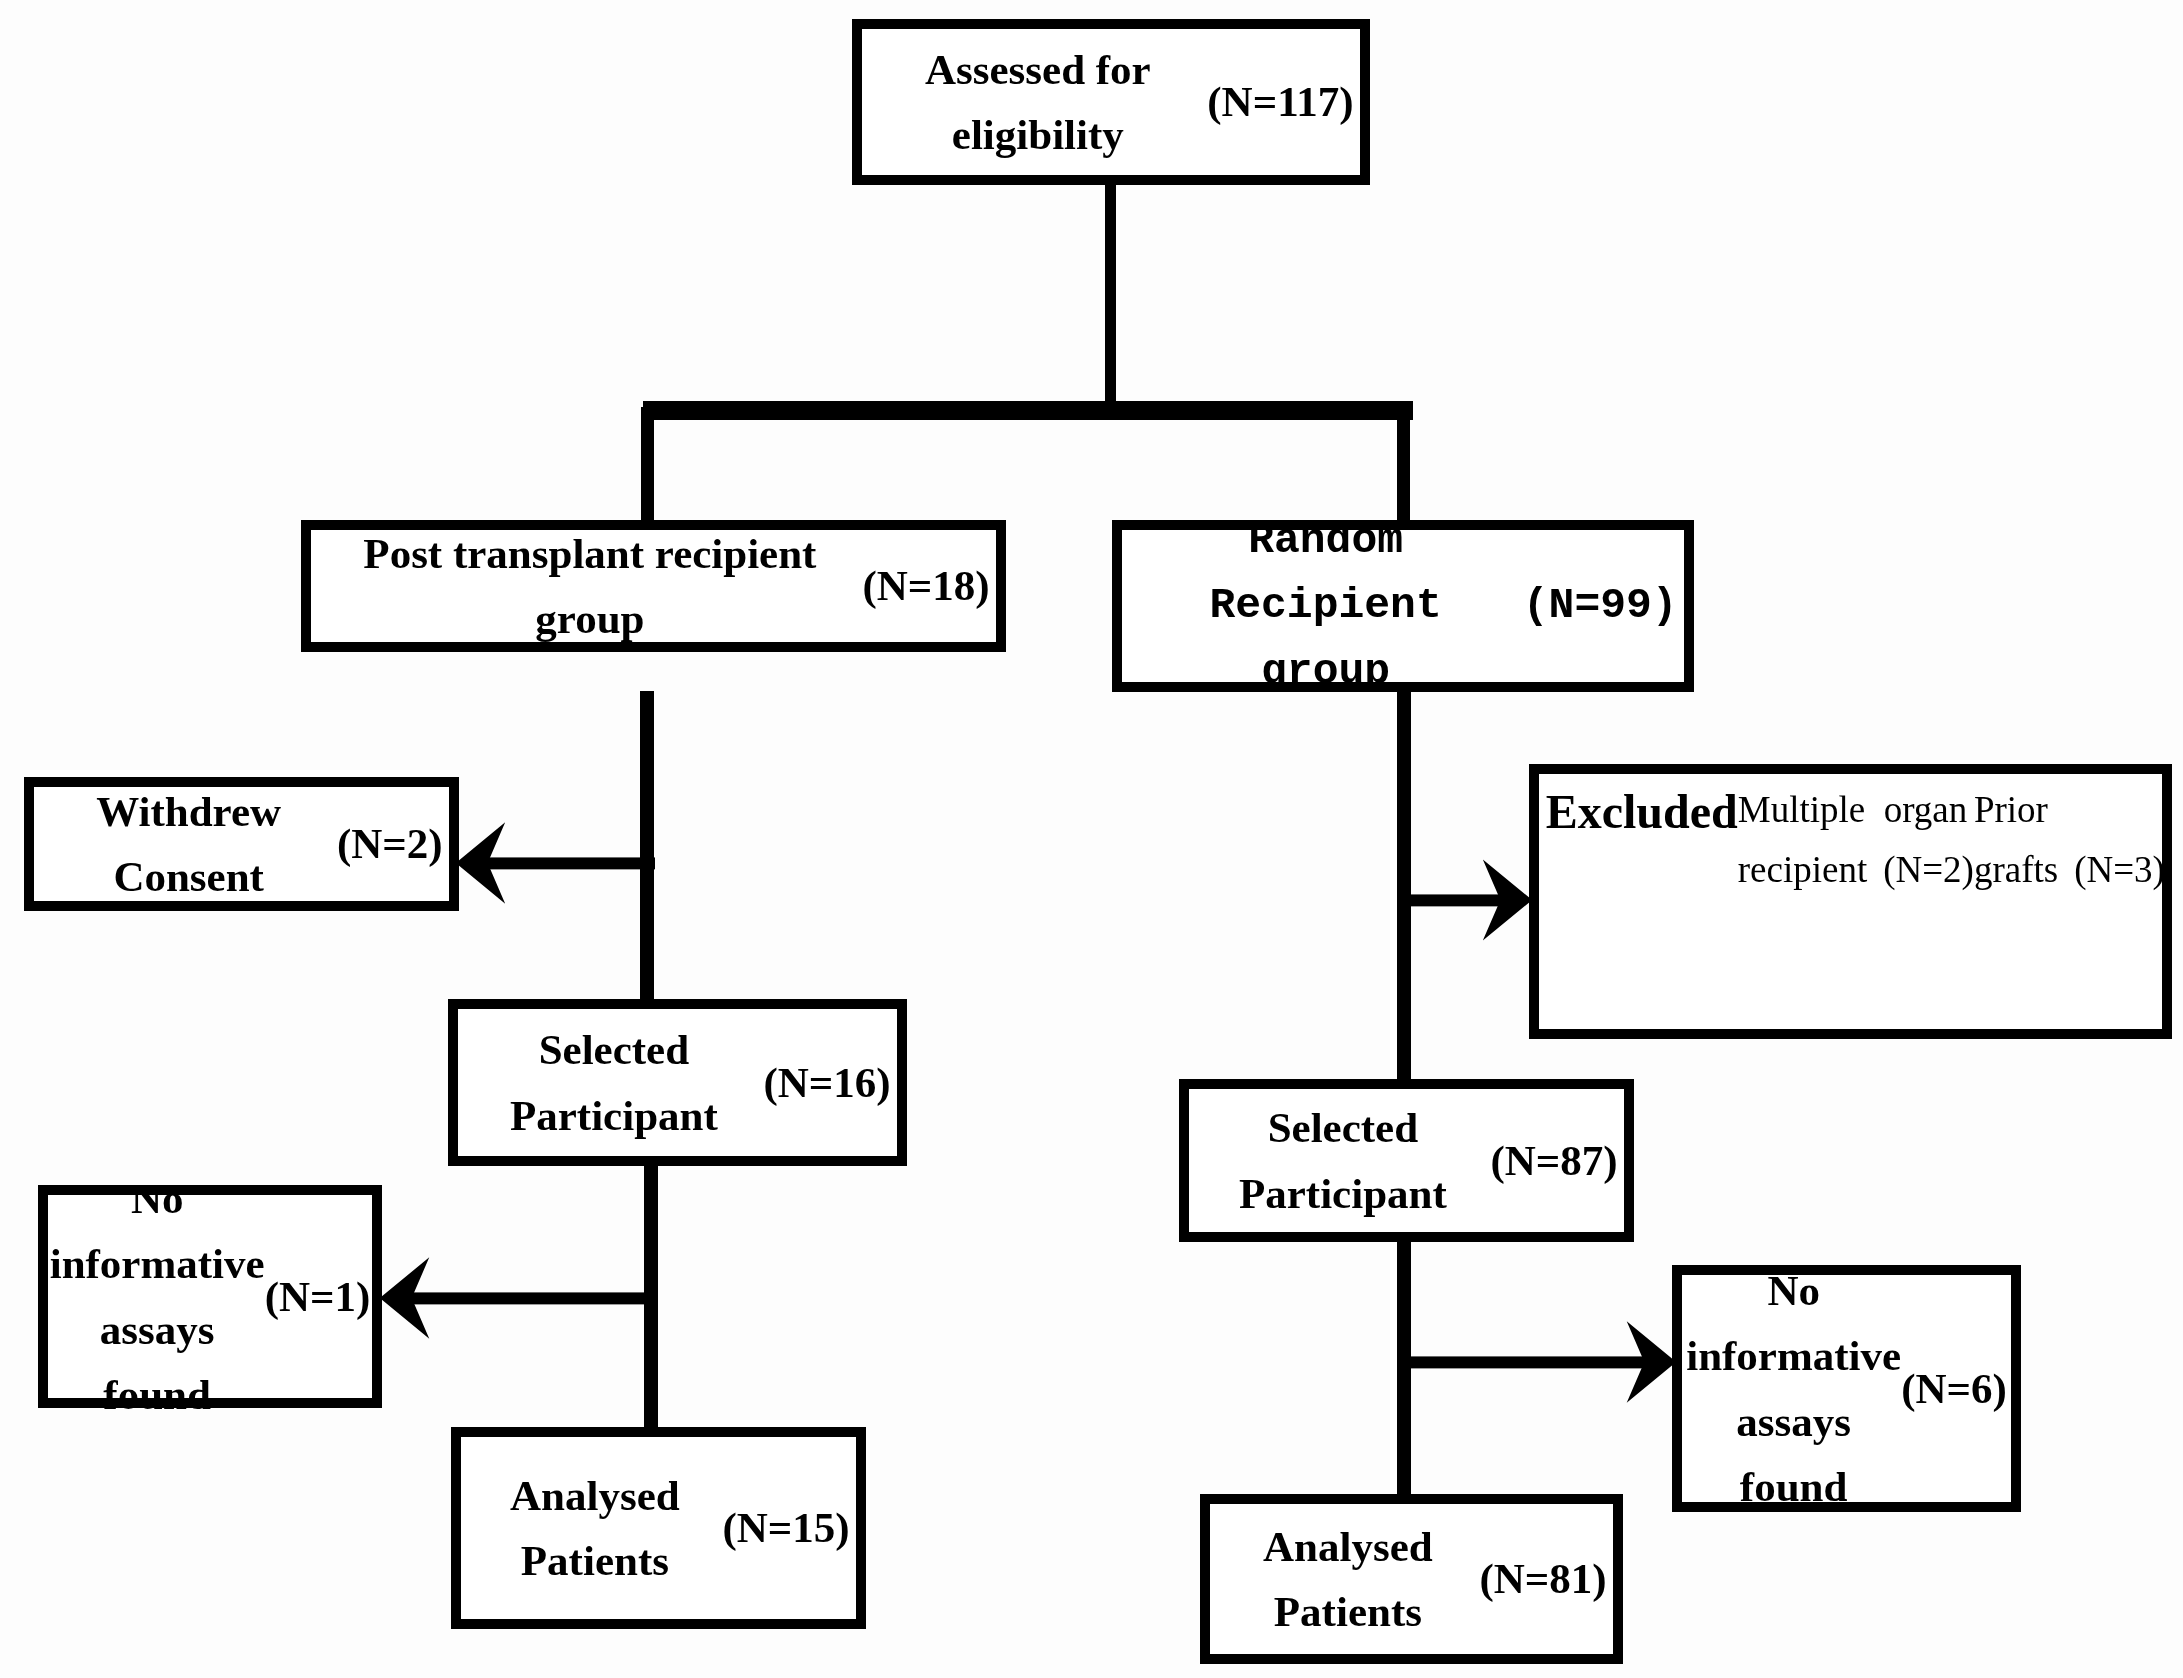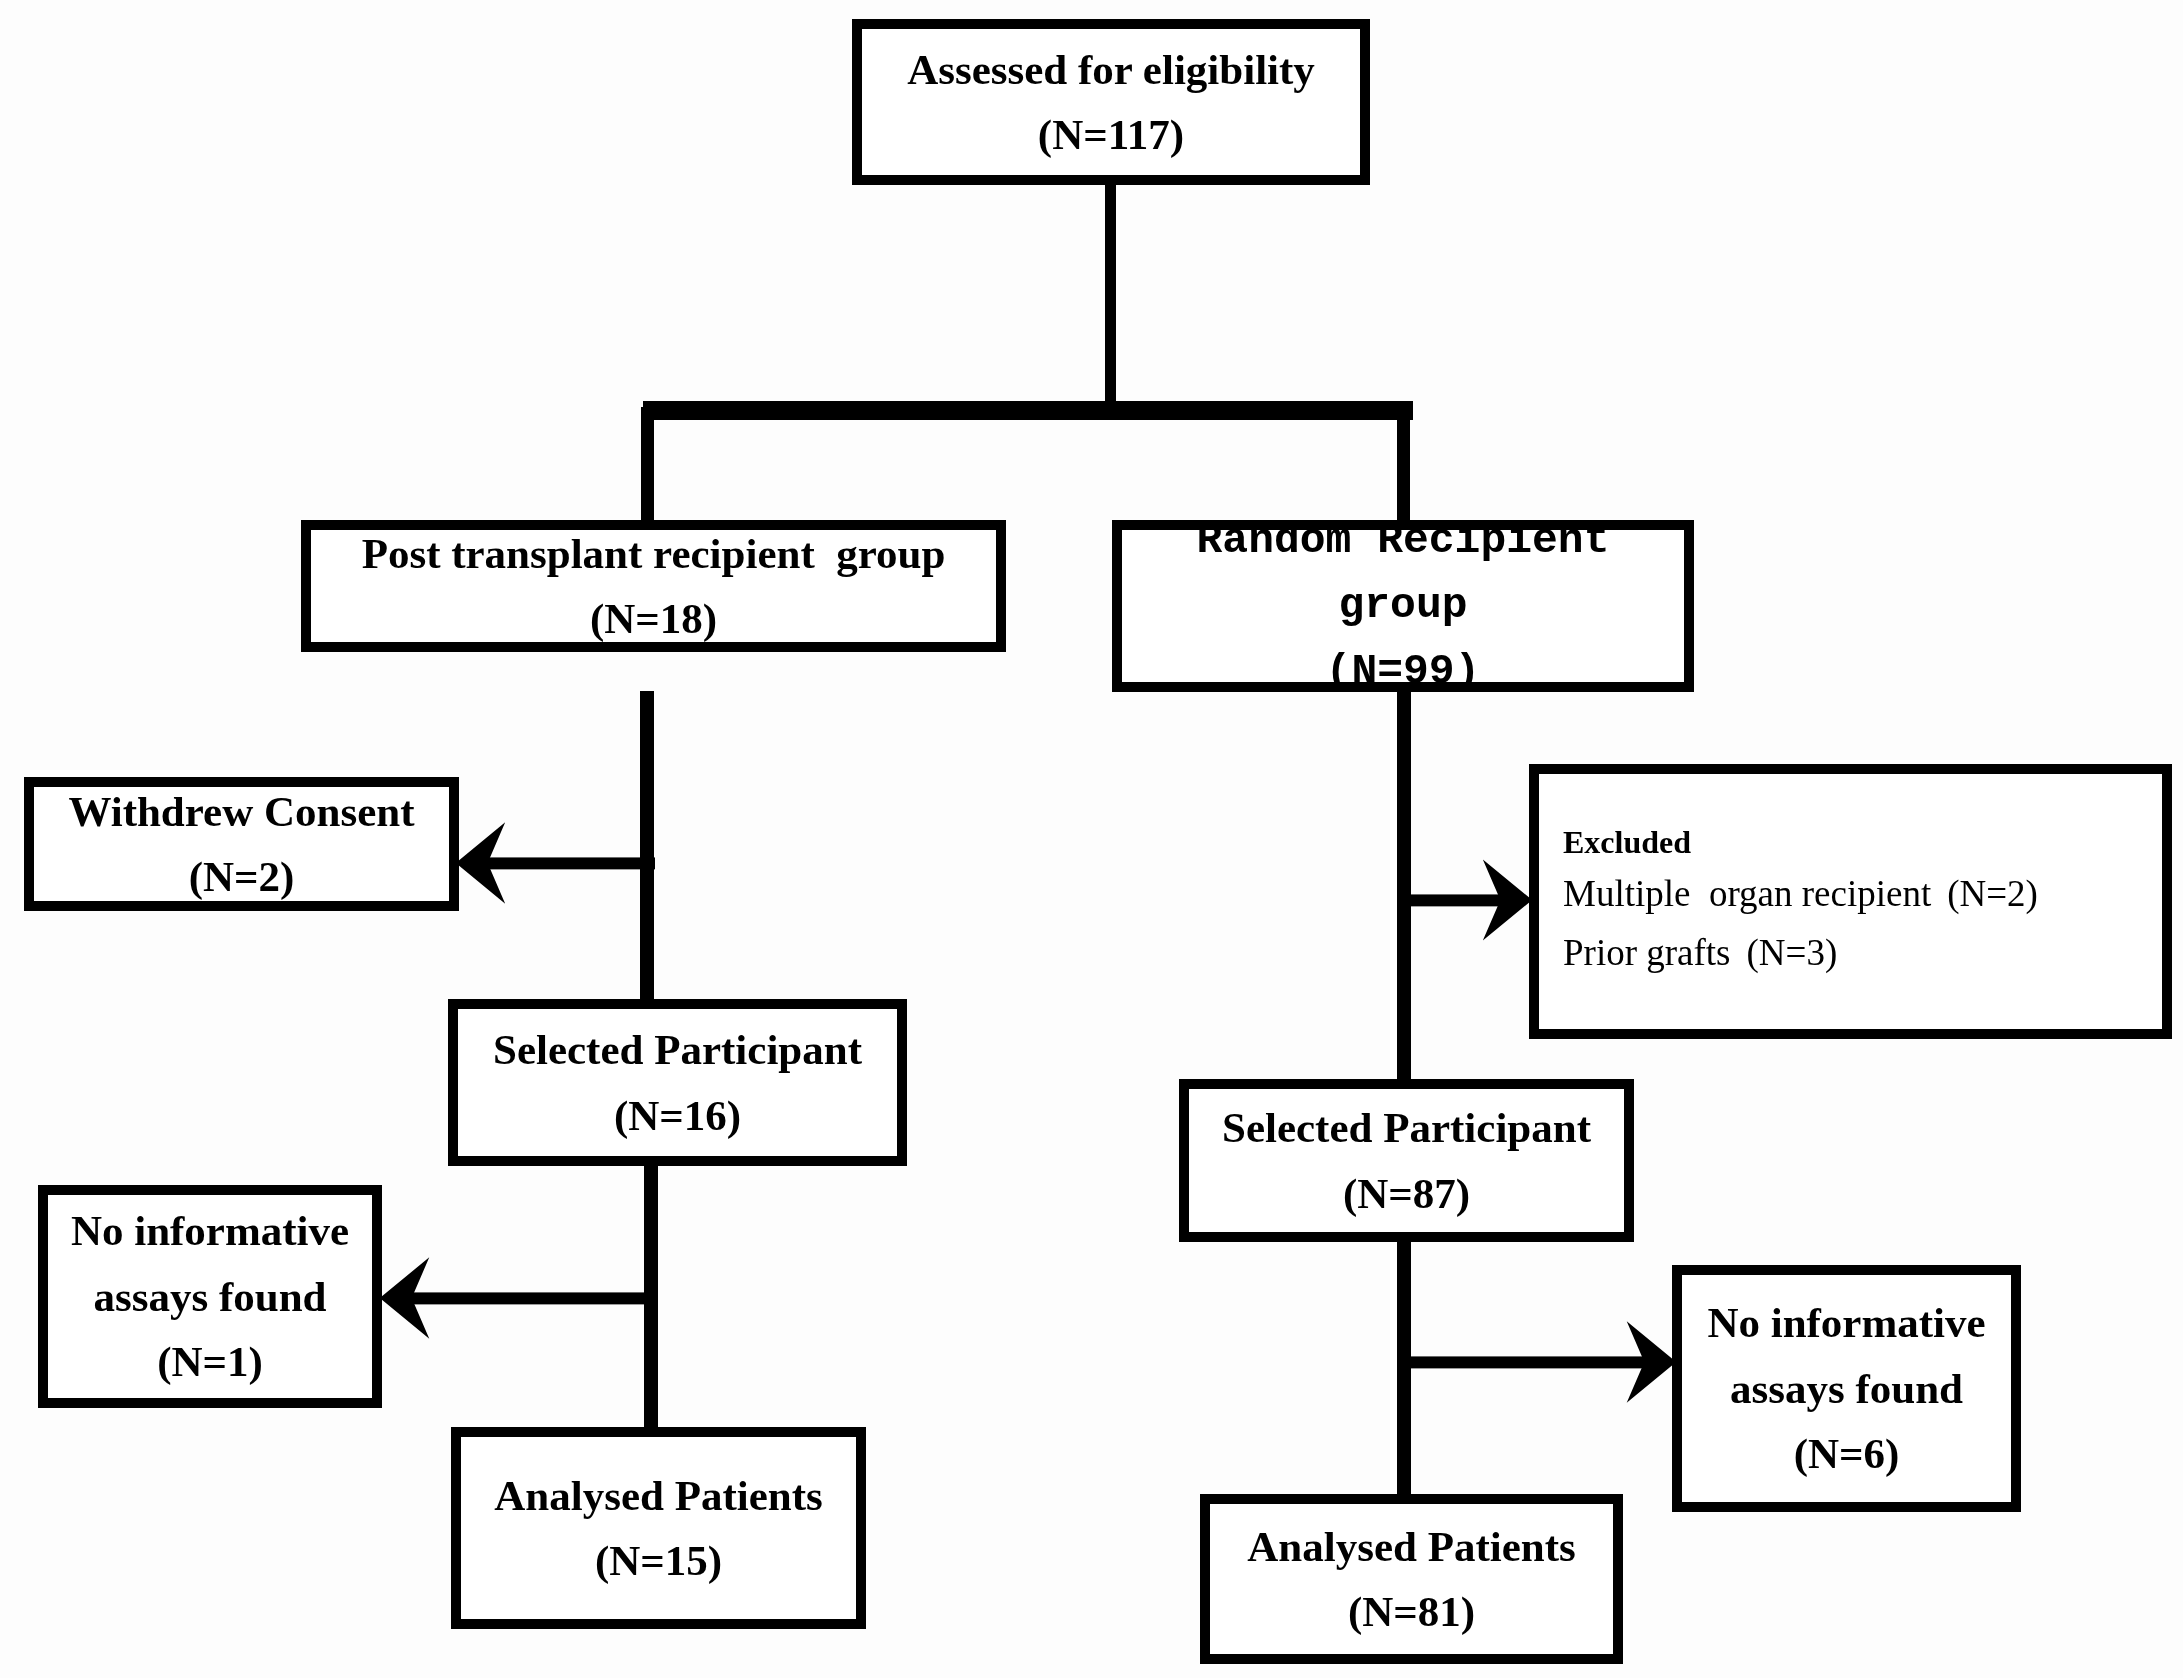--- a/index.html
+++ b/index.html
@@ -36,21 +36,21 @@
   #arrow-excluded     { left:1400px; top:840px; width:137px; height:120px; }
   #arrow-noinfo-left  { left:375px;  top:1238px; width:281px; height:120px; }
   #arrow-noinfo-right { left:1400px; top:1302px; width:281px; height:120px; }
   
   .box {
     position: absolute;
     box-sizing: border-box;
     border: 10.4px solid #000;
     background: #ffffff;
     display: flex;
-    flex-direction: column;
+    flex-direction: row;
     align-items: center;
     justify-content: center;
     text-align: center;
     font-weight: bold;
     font-size: 43px;
     line-height: 1.52;
     white-space: pre-wrap;
     padding: 0 6.4px;
   }
   #box-assessed       { left:852px; top:19px;   width:518px; height:166px; }
@@ -66,21 +66,21 @@
   #box-analysed-right { left:1200px; top:1494px; width:423px; height:170px; }
   .bl { display: block; }
   
   #box-excluded {
     align-items: flex-start;
     text-align: left;
     justify-content: center;
     padding: 6.4px 14.4px 6.4px 24px;
     font-size: 37px;
   }
-  .ex-title { font-weight: bold; font-size: 32px; line-height: 1.35; display: block; }
+  .ex-title { font-weight: bold; font-size: 48px; line-height: 1.35; display: block; }
   .ex-item  { font-weight: normal; line-height: 1.6; display: block; }
   .ex-n     { margin-left: 16px; }
 </style>
 </head>
 <body>
 
 <div class="canvas">
 
   <div class="line" id="v-top"></div>
   <div class="line" id="h-split"></div>

